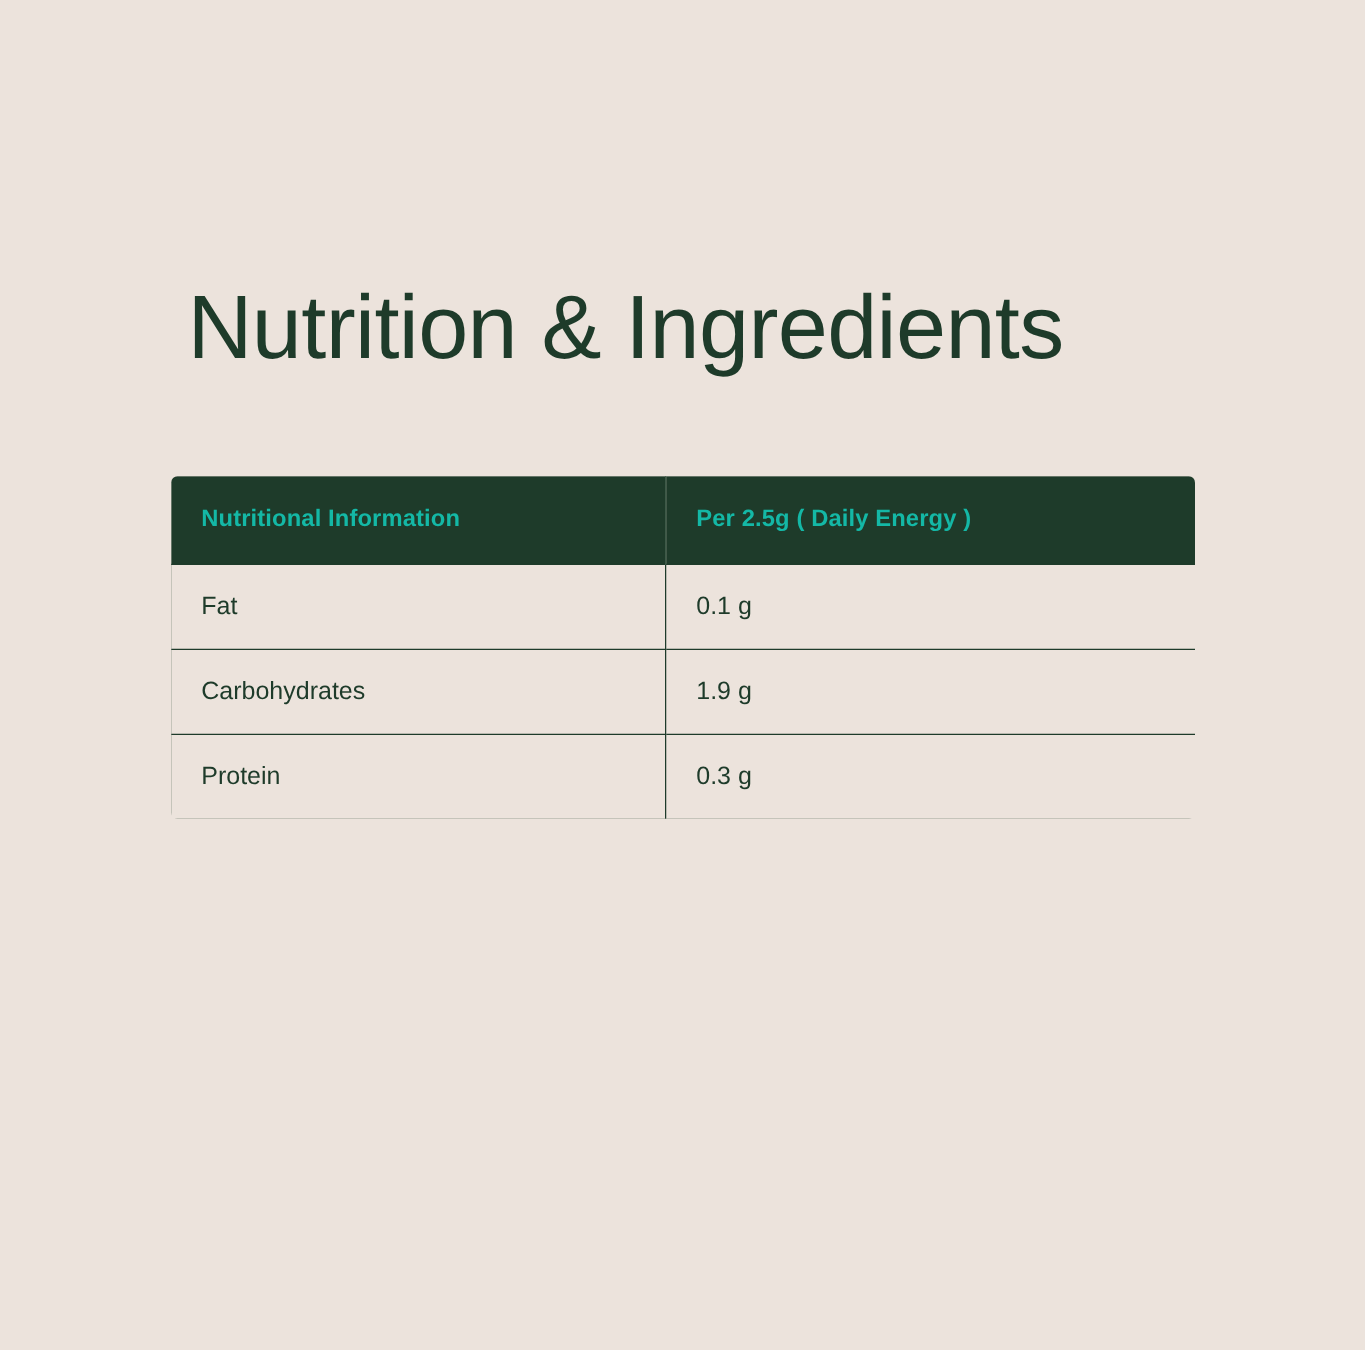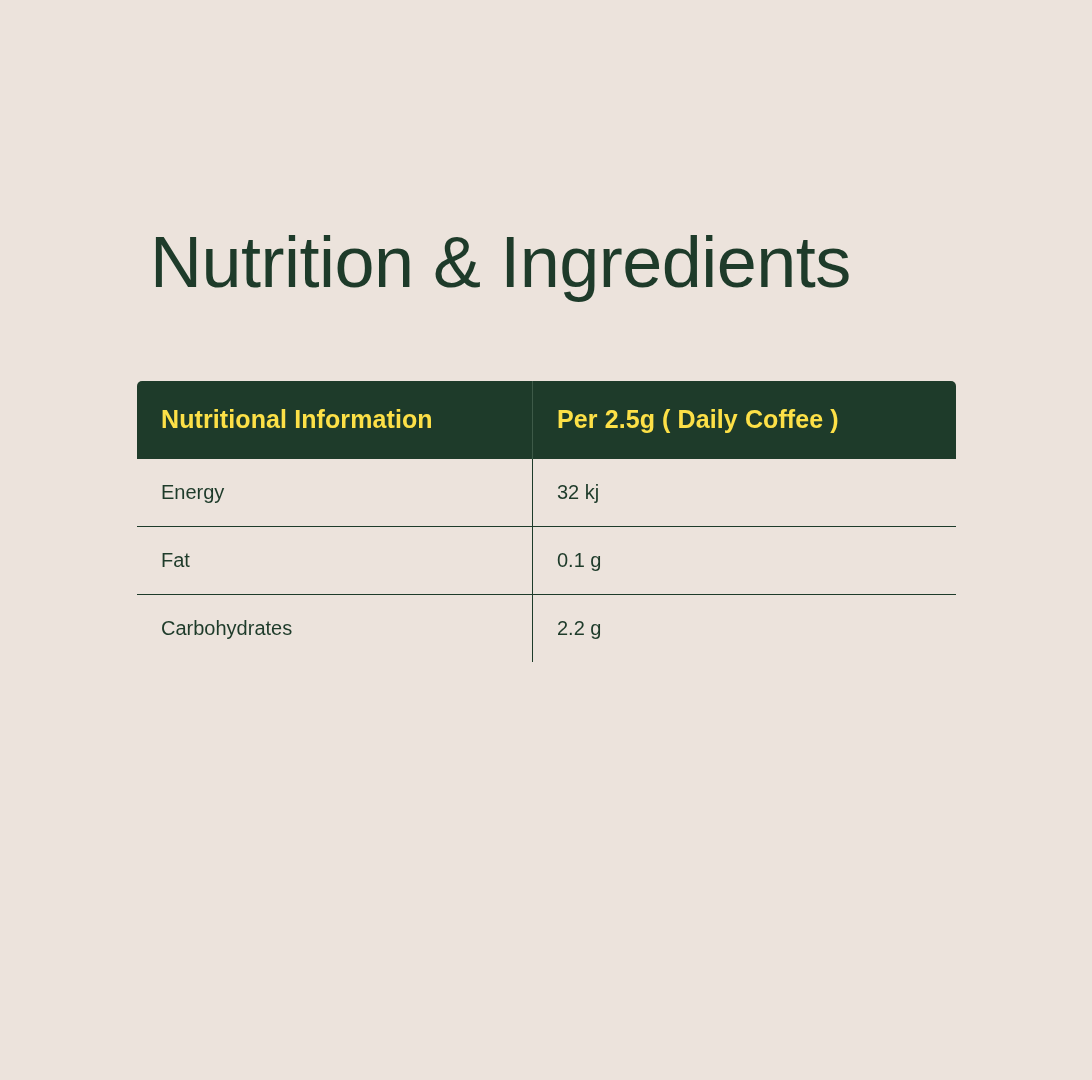--- a/index.html
+++ b/index.html
@@ -35,22 +35,22 @@
     top: 380px;
     width: 820px;
     border-collapse: collapse;
     border: 1px solid #1e3b2a;
     border-radius: 6px;
     overflow: hidden;
     table-layout: fixed;
   }
   .nutrition-table thead th {
     background: #1e3b2a;
-    color: #fde047;
-    font-size: 25px;
+    color: #14b8a6;
+    font-size: 19px;
     font-weight: bold;
     text-align: left;
     padding: 24px 0 24px 24px;
     letter-spacing: 0.1px;
   }
   .nutrition-table thead th.col-left {
     border-right: 1px solid #3e5a48;
   }
   .nutrition-table tbody td {
     font-size: 20px;
@@ -84,33 +84,33 @@
   <h1 class="page-title">Nutrition &amp; Ingredients</h1>
 
   <table class="nutrition-table">
     <colgroup>
       <col class="c1">
       <col class="c2">
     </colgroup>
     <thead>
       <tr>
         <th class="col-left">Nutritional Information</th>
-        <th class="col-right">Per 2.5g ( Daily Coffee )</th>
+        <th class="col-right">Per 2.5g ( Daily Energy )</th>
       </tr>
     </thead>
     <tbody>
-      <tr>
-        <td class="col-left">Energy</td>
-        <td class="col-right">32 kj</td>
-      </tr>
       <tr>
         <td class="col-left">Fat</td>
         <td class="col-right">0.1 g</td>
       </tr>
       <tr>
         <td class="col-left">Carbohydrates</td>
-        <td class="col-right">2.2 g</td>
+        <td class="col-right">1.9 g</td>
+      </tr>
+      <tr>
+        <td class="col-left">Protein</td>
+        <td class="col-right">0.3 g</td>
       </tr>
     </tbody>
   </table>
 
 
 </div>
 
 </body></html>

